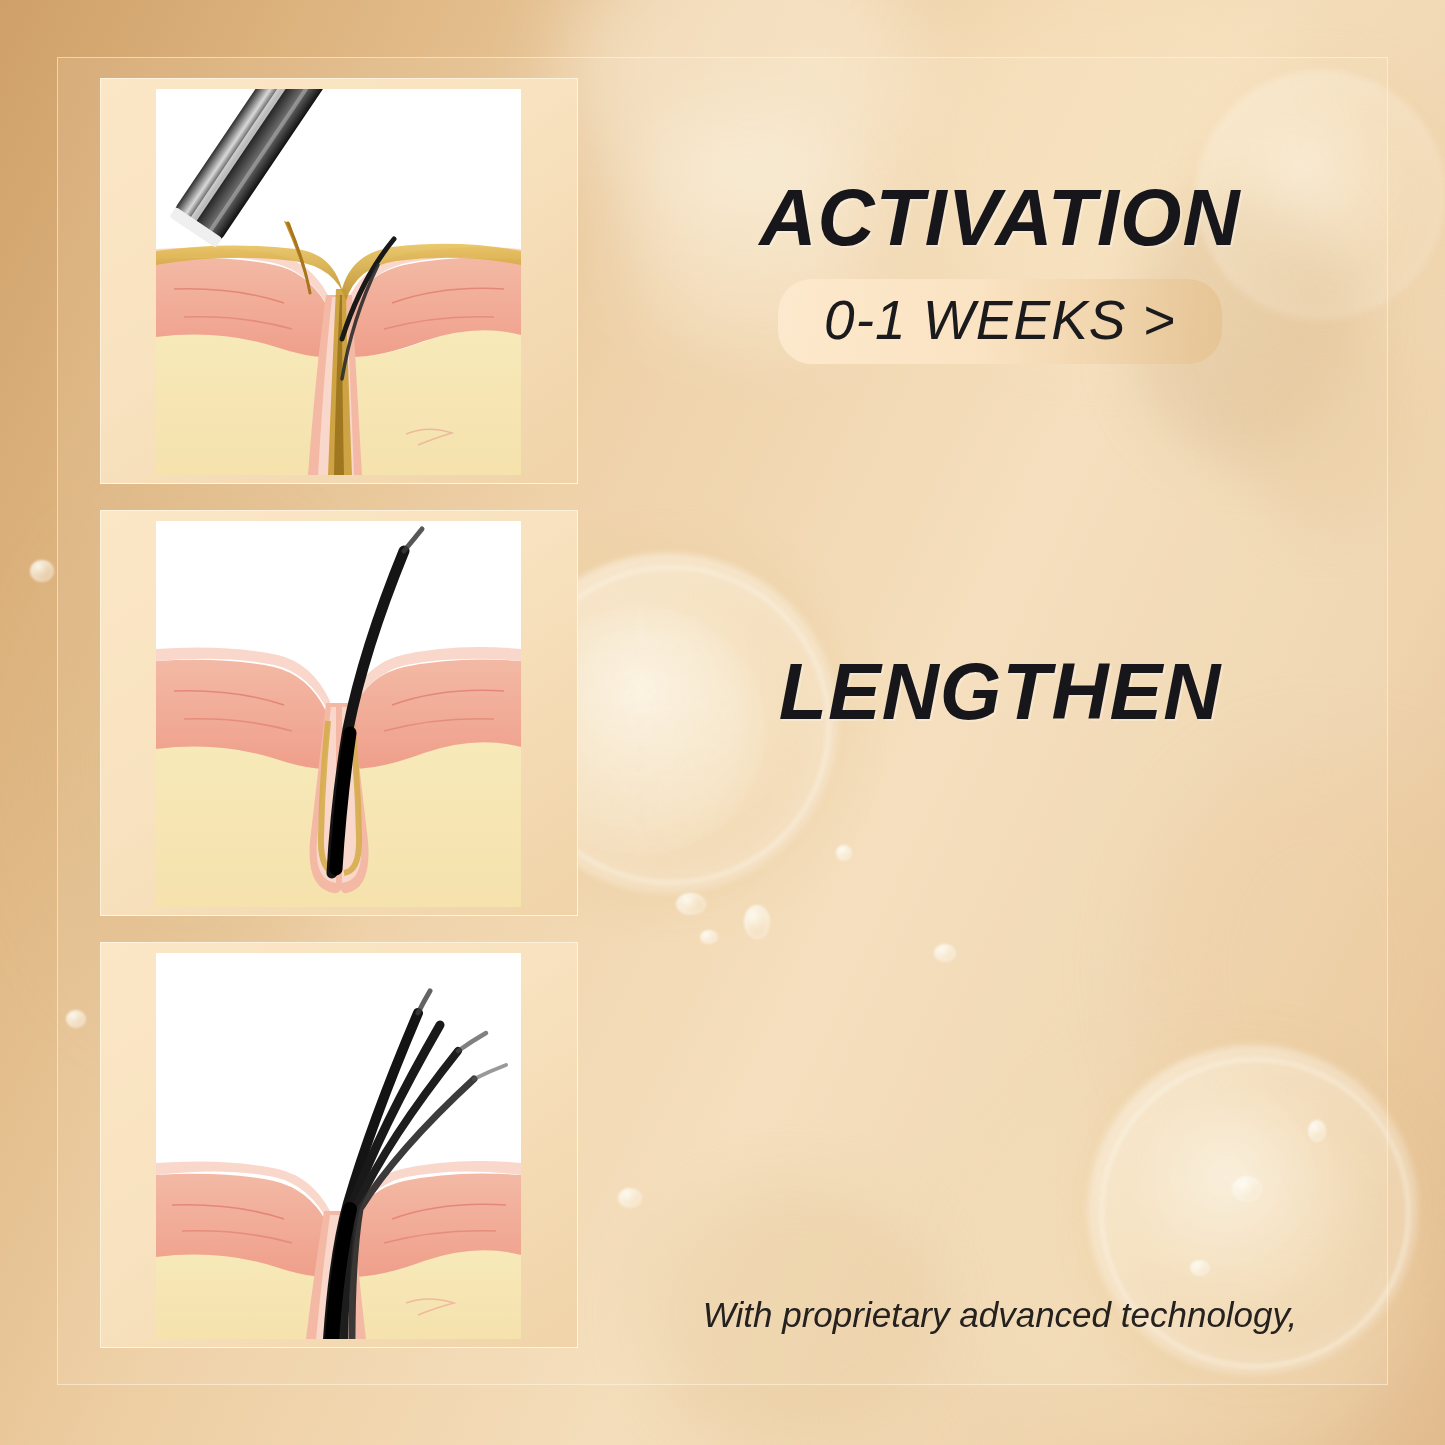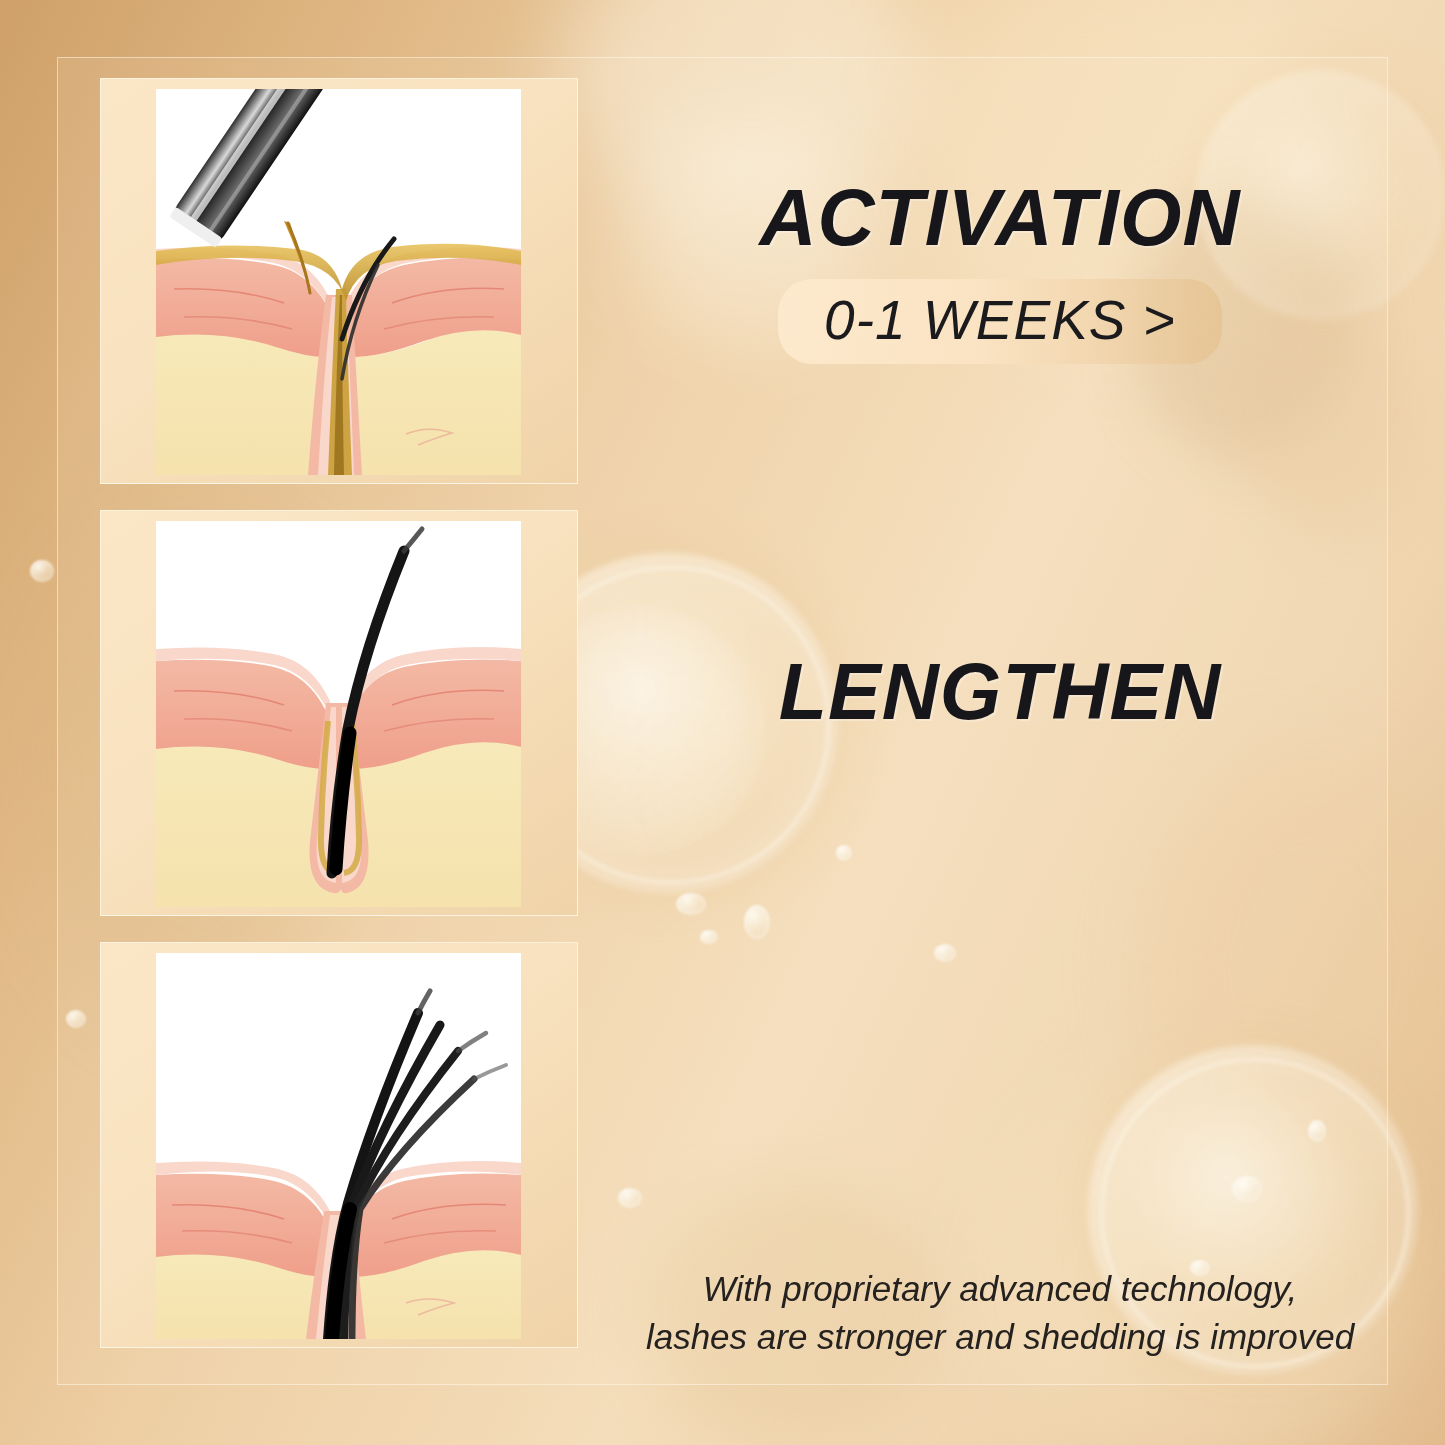--- a/index.html
+++ b/index.html
@@ -94,21 +94,21 @@
     white-space:nowrap;line-height:1;
   }
   .step-1{top:178px;}
   .step-2{top:615px;margin-top:37px;}
   .step-3{top:1058px;}
   .footnote{
     position:absolute;left:0;top:1265px;width:800px;text-align:center;
     font-family:"Liberation Sans", sans-serif;
     font-style:italic;font-size:35px;line-height:1.36;color:#24211f;
   }
-  .footnote div{white-space:nowrap;}
+  .footnote div{white-space:nowrap;margin-top:26px;}
 </style>
 </head>
 <body>
 
 <div class="canvas">
 
   <div class="bg-layer">
     <div class="blob soft" style="left:560px;top:-80px;width:360px;height:300px;background:rgba(255,250,236,.42);"></div>
     <div class="blob soft" style="left:900px;top:-40px;width:420px;height:380px;background:rgba(248,229,194,.45);"></div>
     <div class="blob" style="left:1130px;top:190px;width:230px;height:270px;background:rgba(205,170,122,.30);"></div>
@@ -298,17 +298,16 @@
 
     <div class="step step-2">
       <div class="step-title">LENGTHEN</div>
     </div>
 
     <div class="step step-3">
     </div>
 
     <div class="footnote">
       <div>With proprietary advanced technology,</div>
-      <div>lashes are stronger and shedding is improved</div>
     </div>
   </div>
 
 </div>
 
 </body></html>

